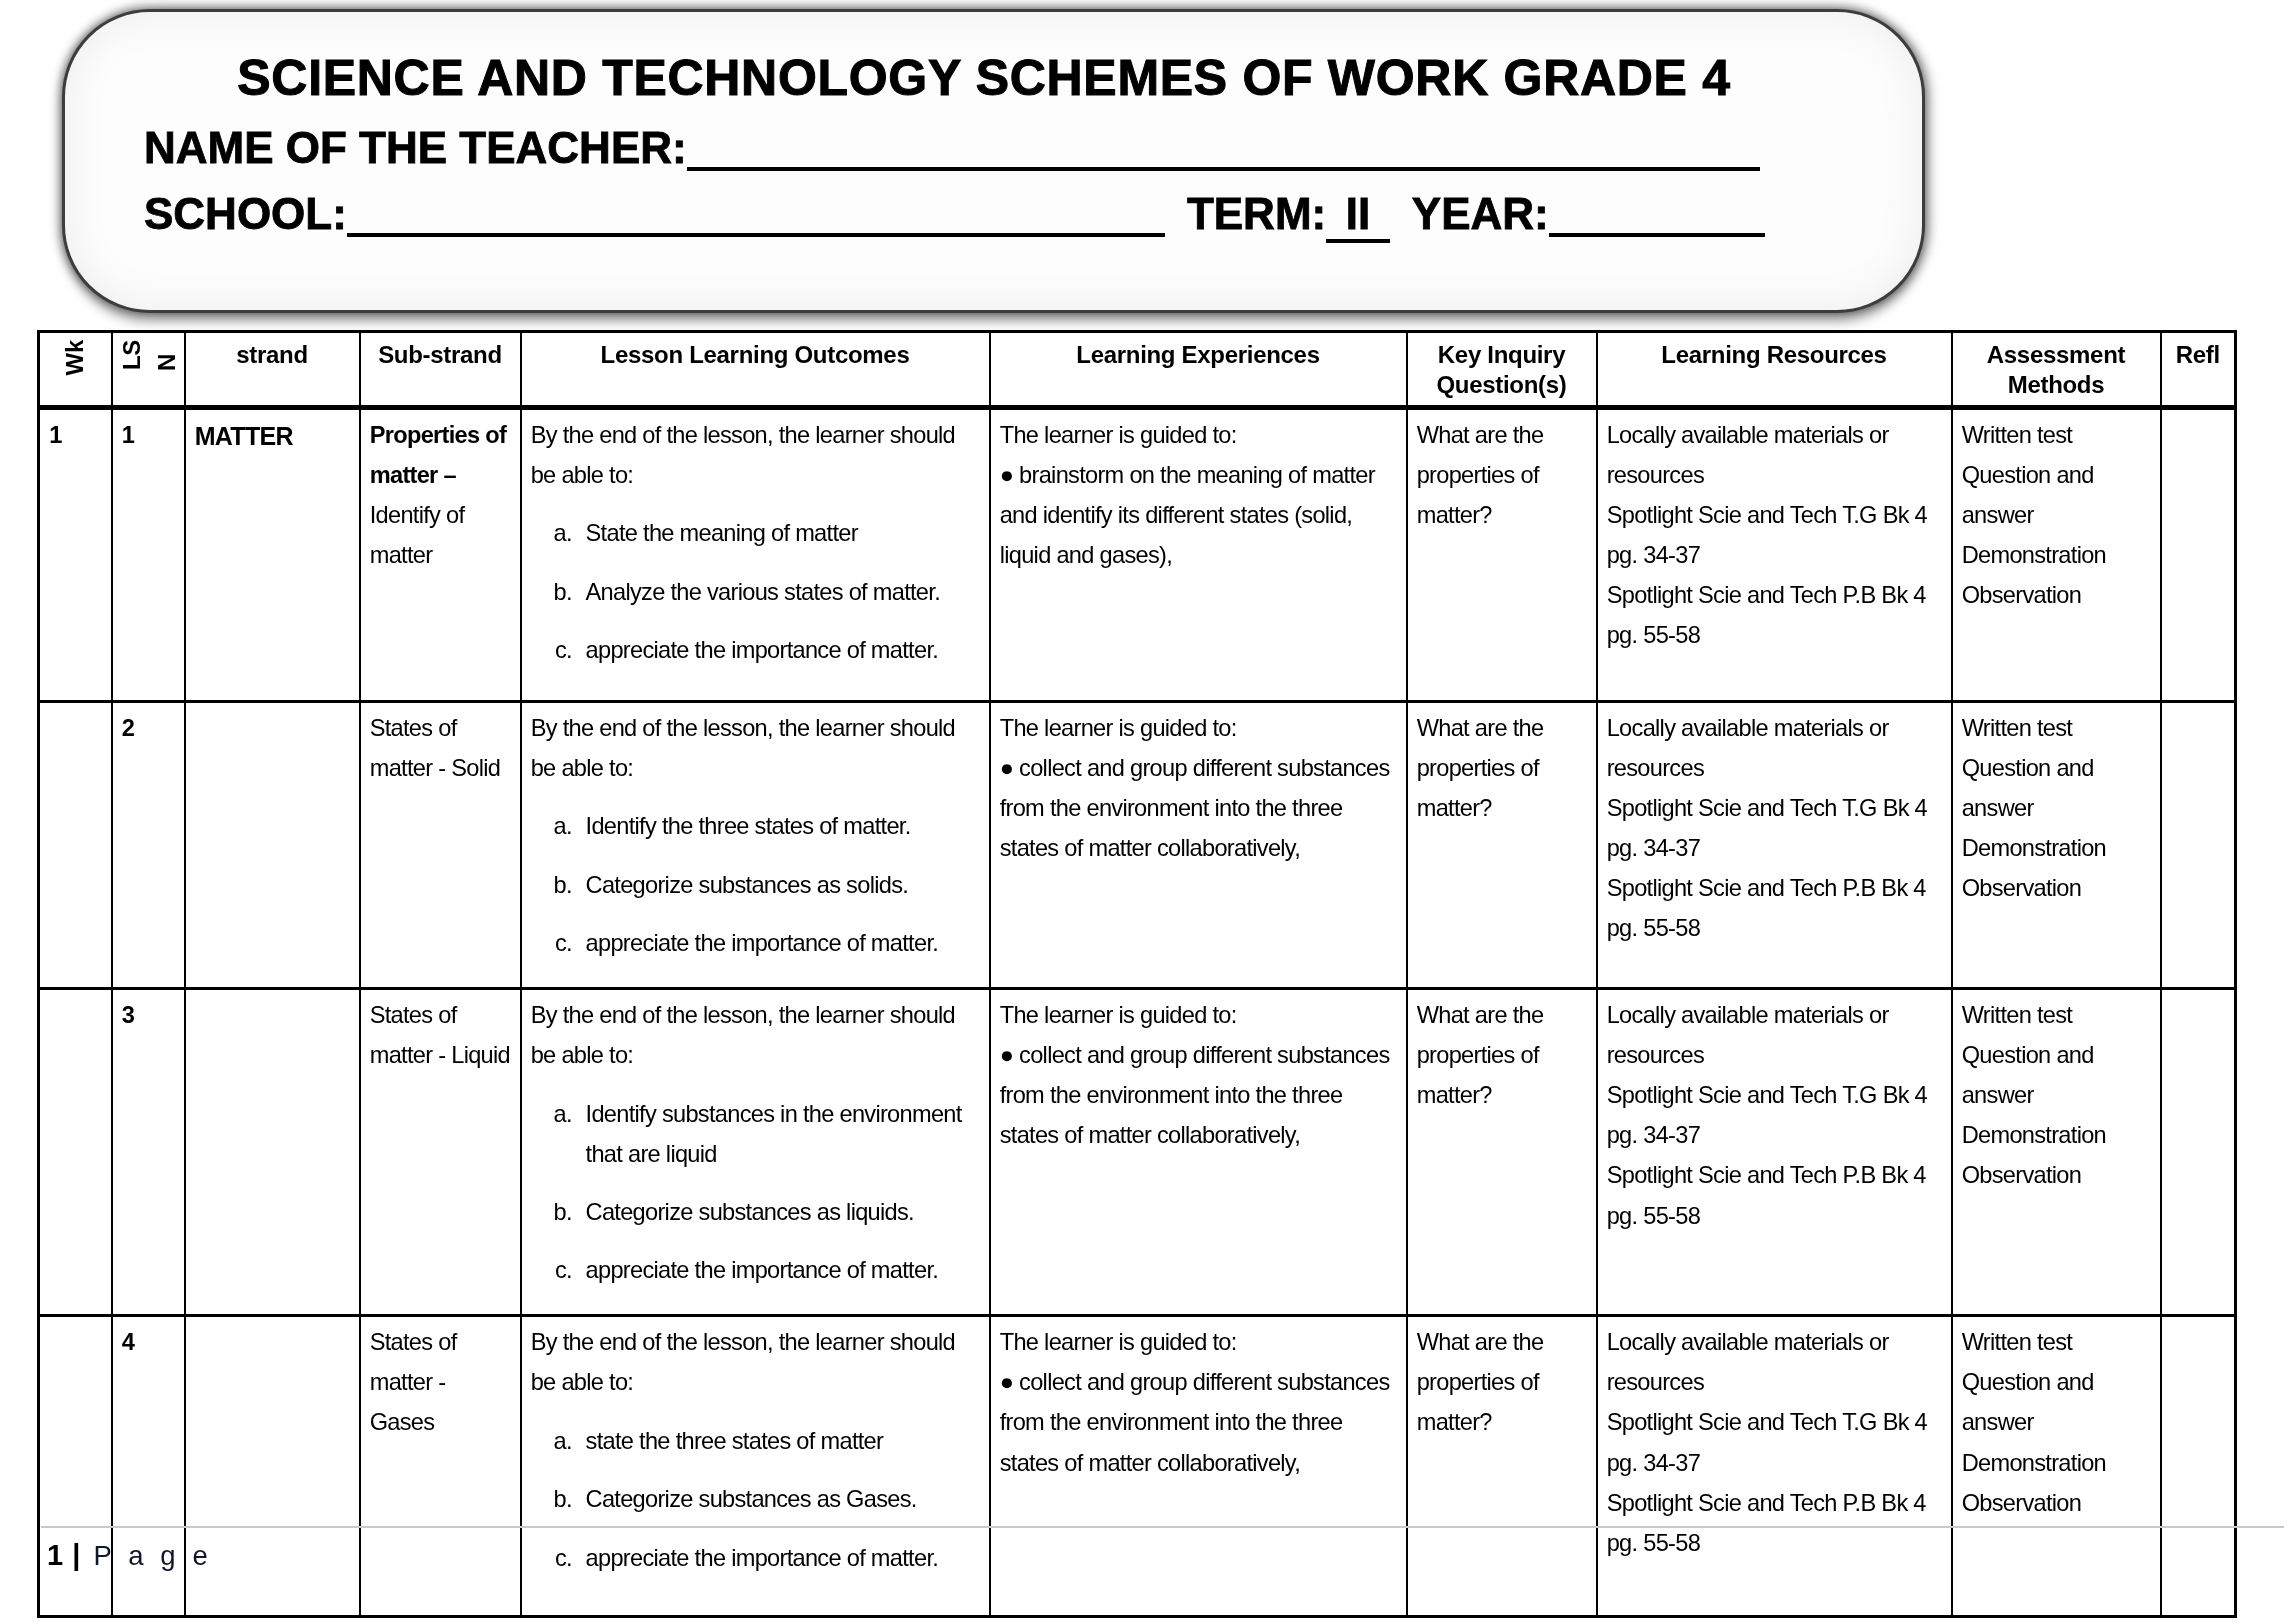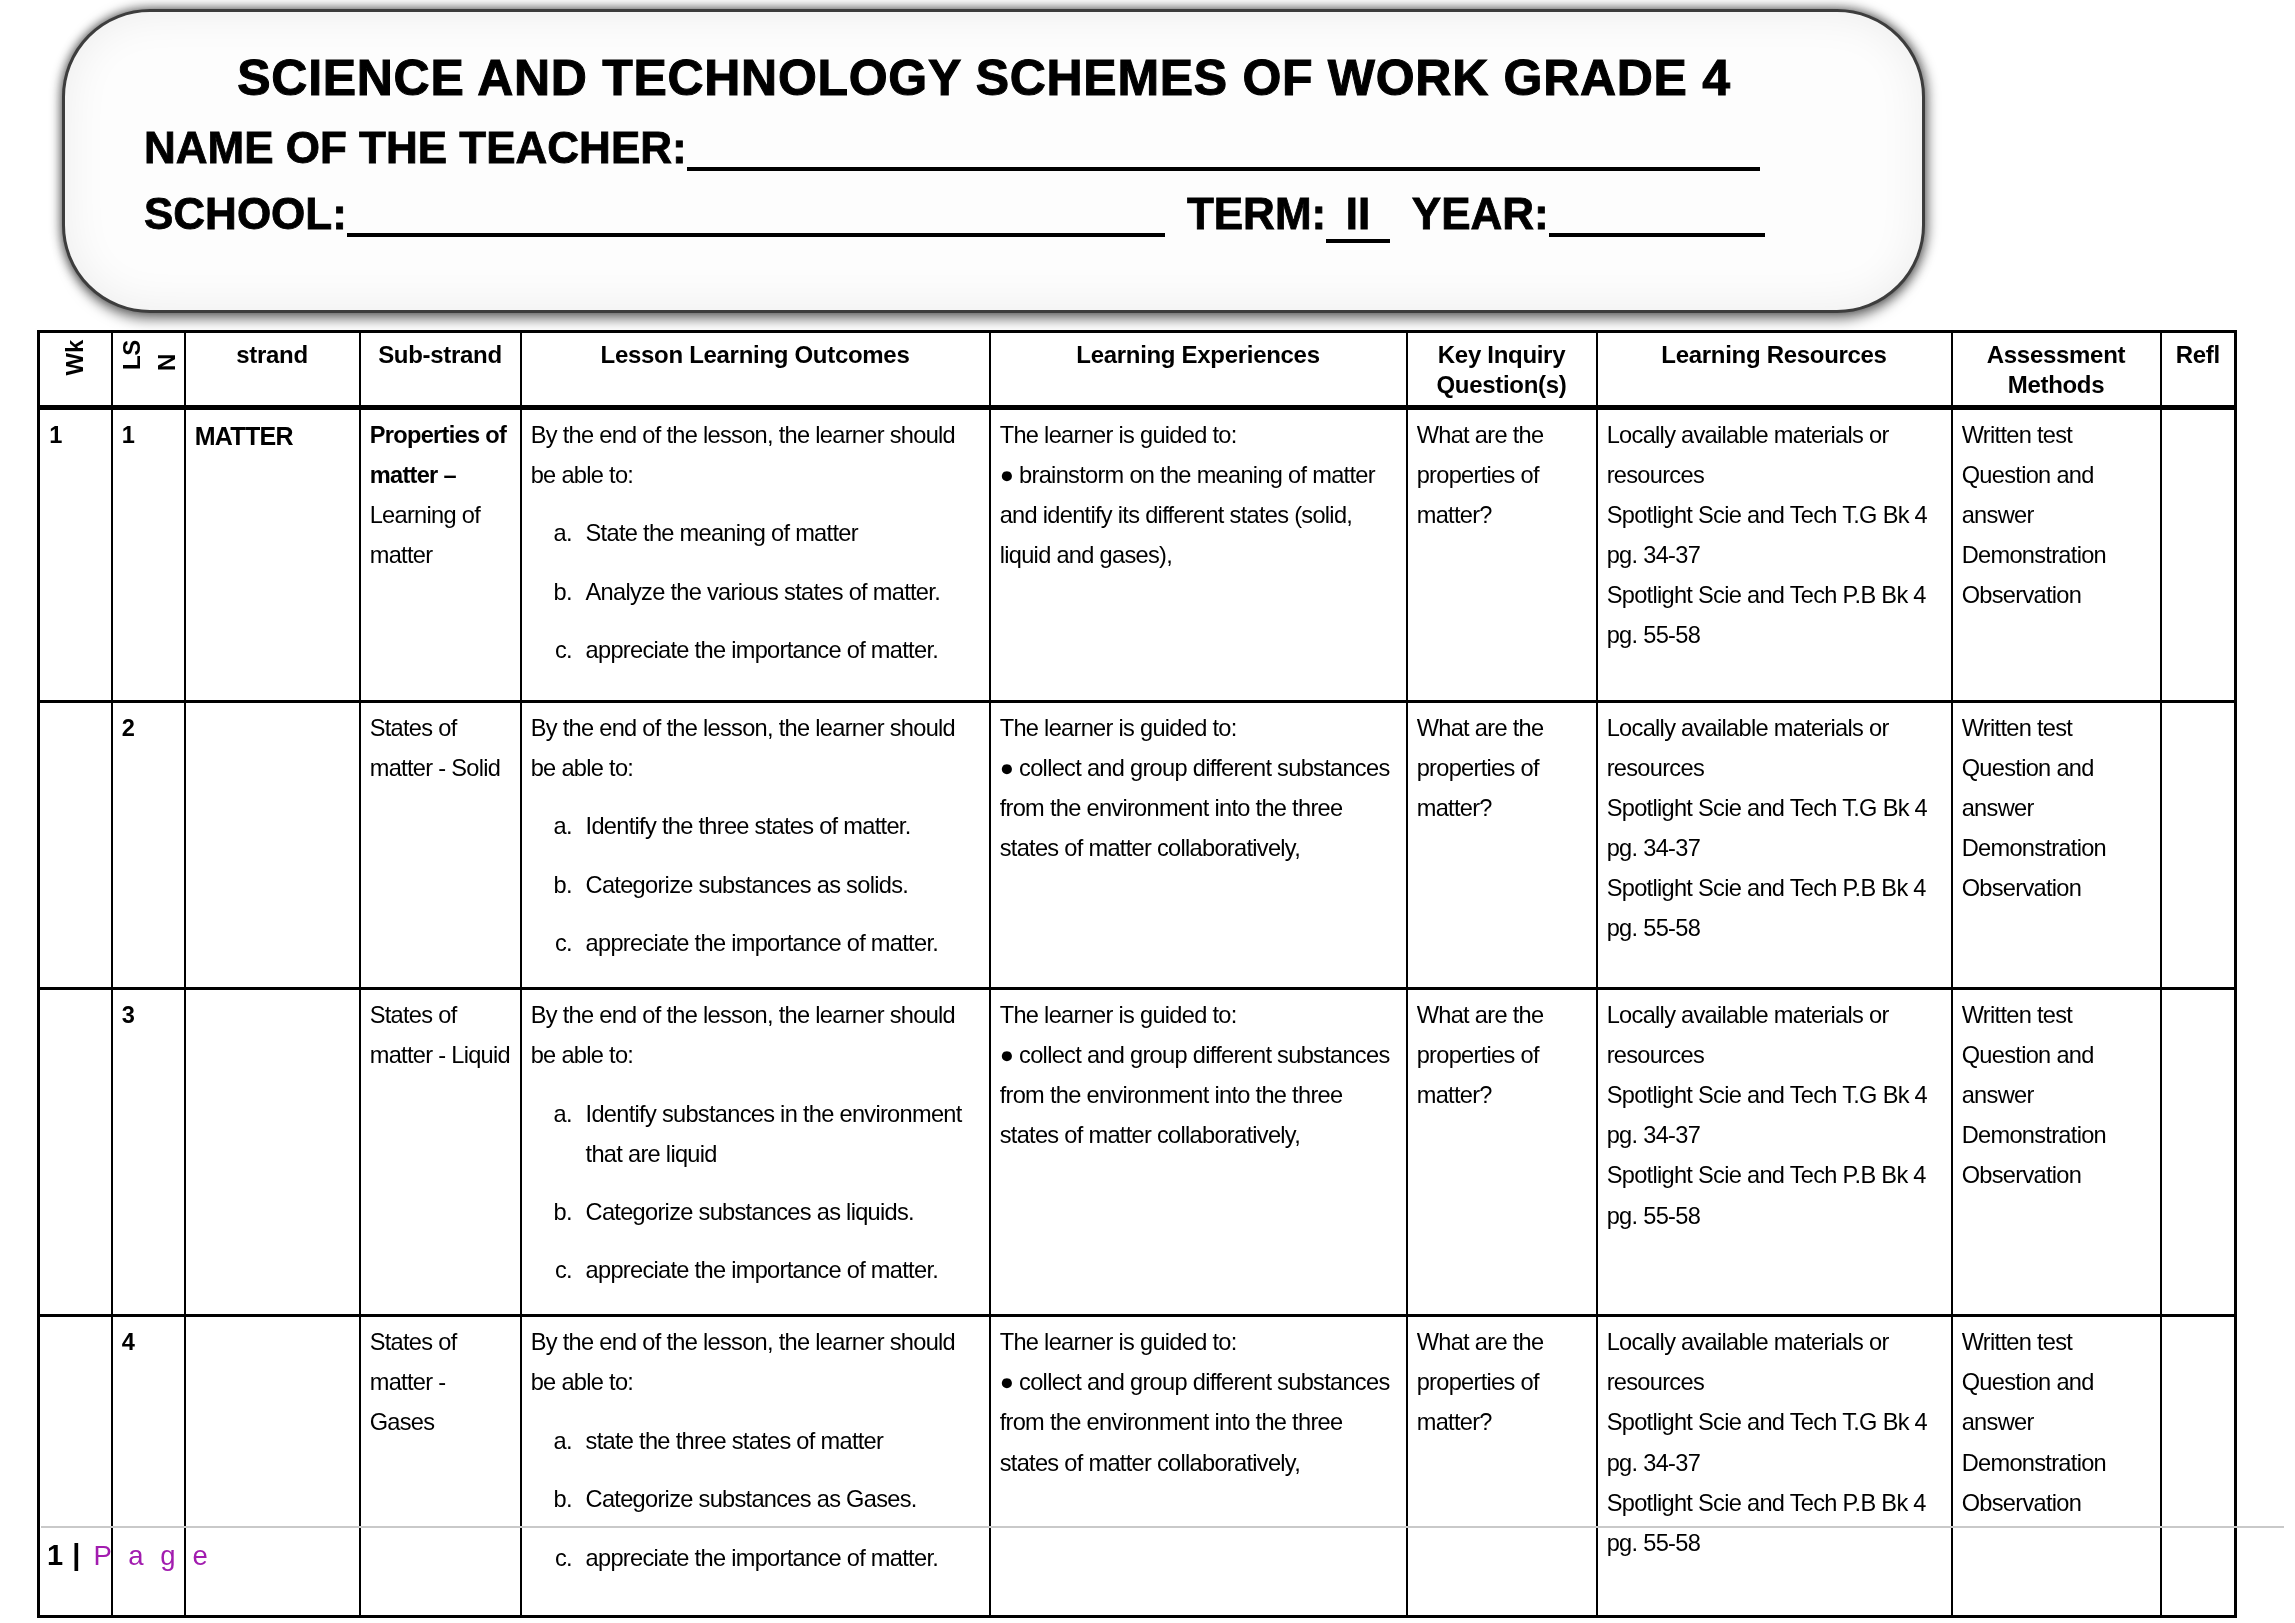--- a/index.html
+++ b/index.html
@@ -58,21 +58,21 @@
   .strand-txt{font-weight:bold;font-size:25px;}
   .sub-bold{font-weight:bold;}
   ol.abc{list-style-type:lower-alpha;margin:18.3px 0 0 0;padding-left:47px;}
   ol.abc li{margin-bottom:18.3px;padding-left:7.9px;margin-top:14px;}
   .p0{margin:0;}
   
   .footer-rule{position:absolute;left:41px;top:1526px;width:2243px;border-top:2px solid #c9c9c9;}
   .footer-text{position:absolute;left:47px;top:1539px;font-size:29px;white-space:nowrap;}
   .pg-num{font-weight:bold;}
   .pg-sep{font-weight:bold;margin:0 13px 0 9.2px;}
-  .pg-word{color:#a21caf;letter-spacing:4.6px;font-size:27.5px;}
+  .pg-word{color:#0f172a;letter-spacing:4.6px;font-size:27.5px;}
 </style>
 </head>
 <body>
 
 <div class="hero">
   <div class="hero-title">SCIENCE AND TECHNOLOGY SCHEMES OF WORK GRADE 4</div>
   <div class="hero-line">
     <span>NAME OF THE TEACHER:</span><span class="u u-name"></span>
   </div>
   <div class="hero-line second">
@@ -113,21 +113,21 @@
     </tr>
   </thead>
   <tbody>
 
     <tr style="height:294px;">
       <td class="cell-num">1</td>
       <td class="cell-num">1</td>
       <td><span class="strand-txt">MATTER</span></td>
       <td>
         <div class="sub-bold">Properties of matter –</div>
-        <div>Learning of matter</div>
+        <div>Identify of matter</div>
       </td>
       <td>
         <div>By the end of the lesson, the learner should be able to:</div>
         <ol class="abc">
           <li>State the meaning of matter</li>
           <li>Analyze the various states of matter.</li>
           <li>appreciate the importance of matter.</li>
         </ol>
       </td>
       <td>

